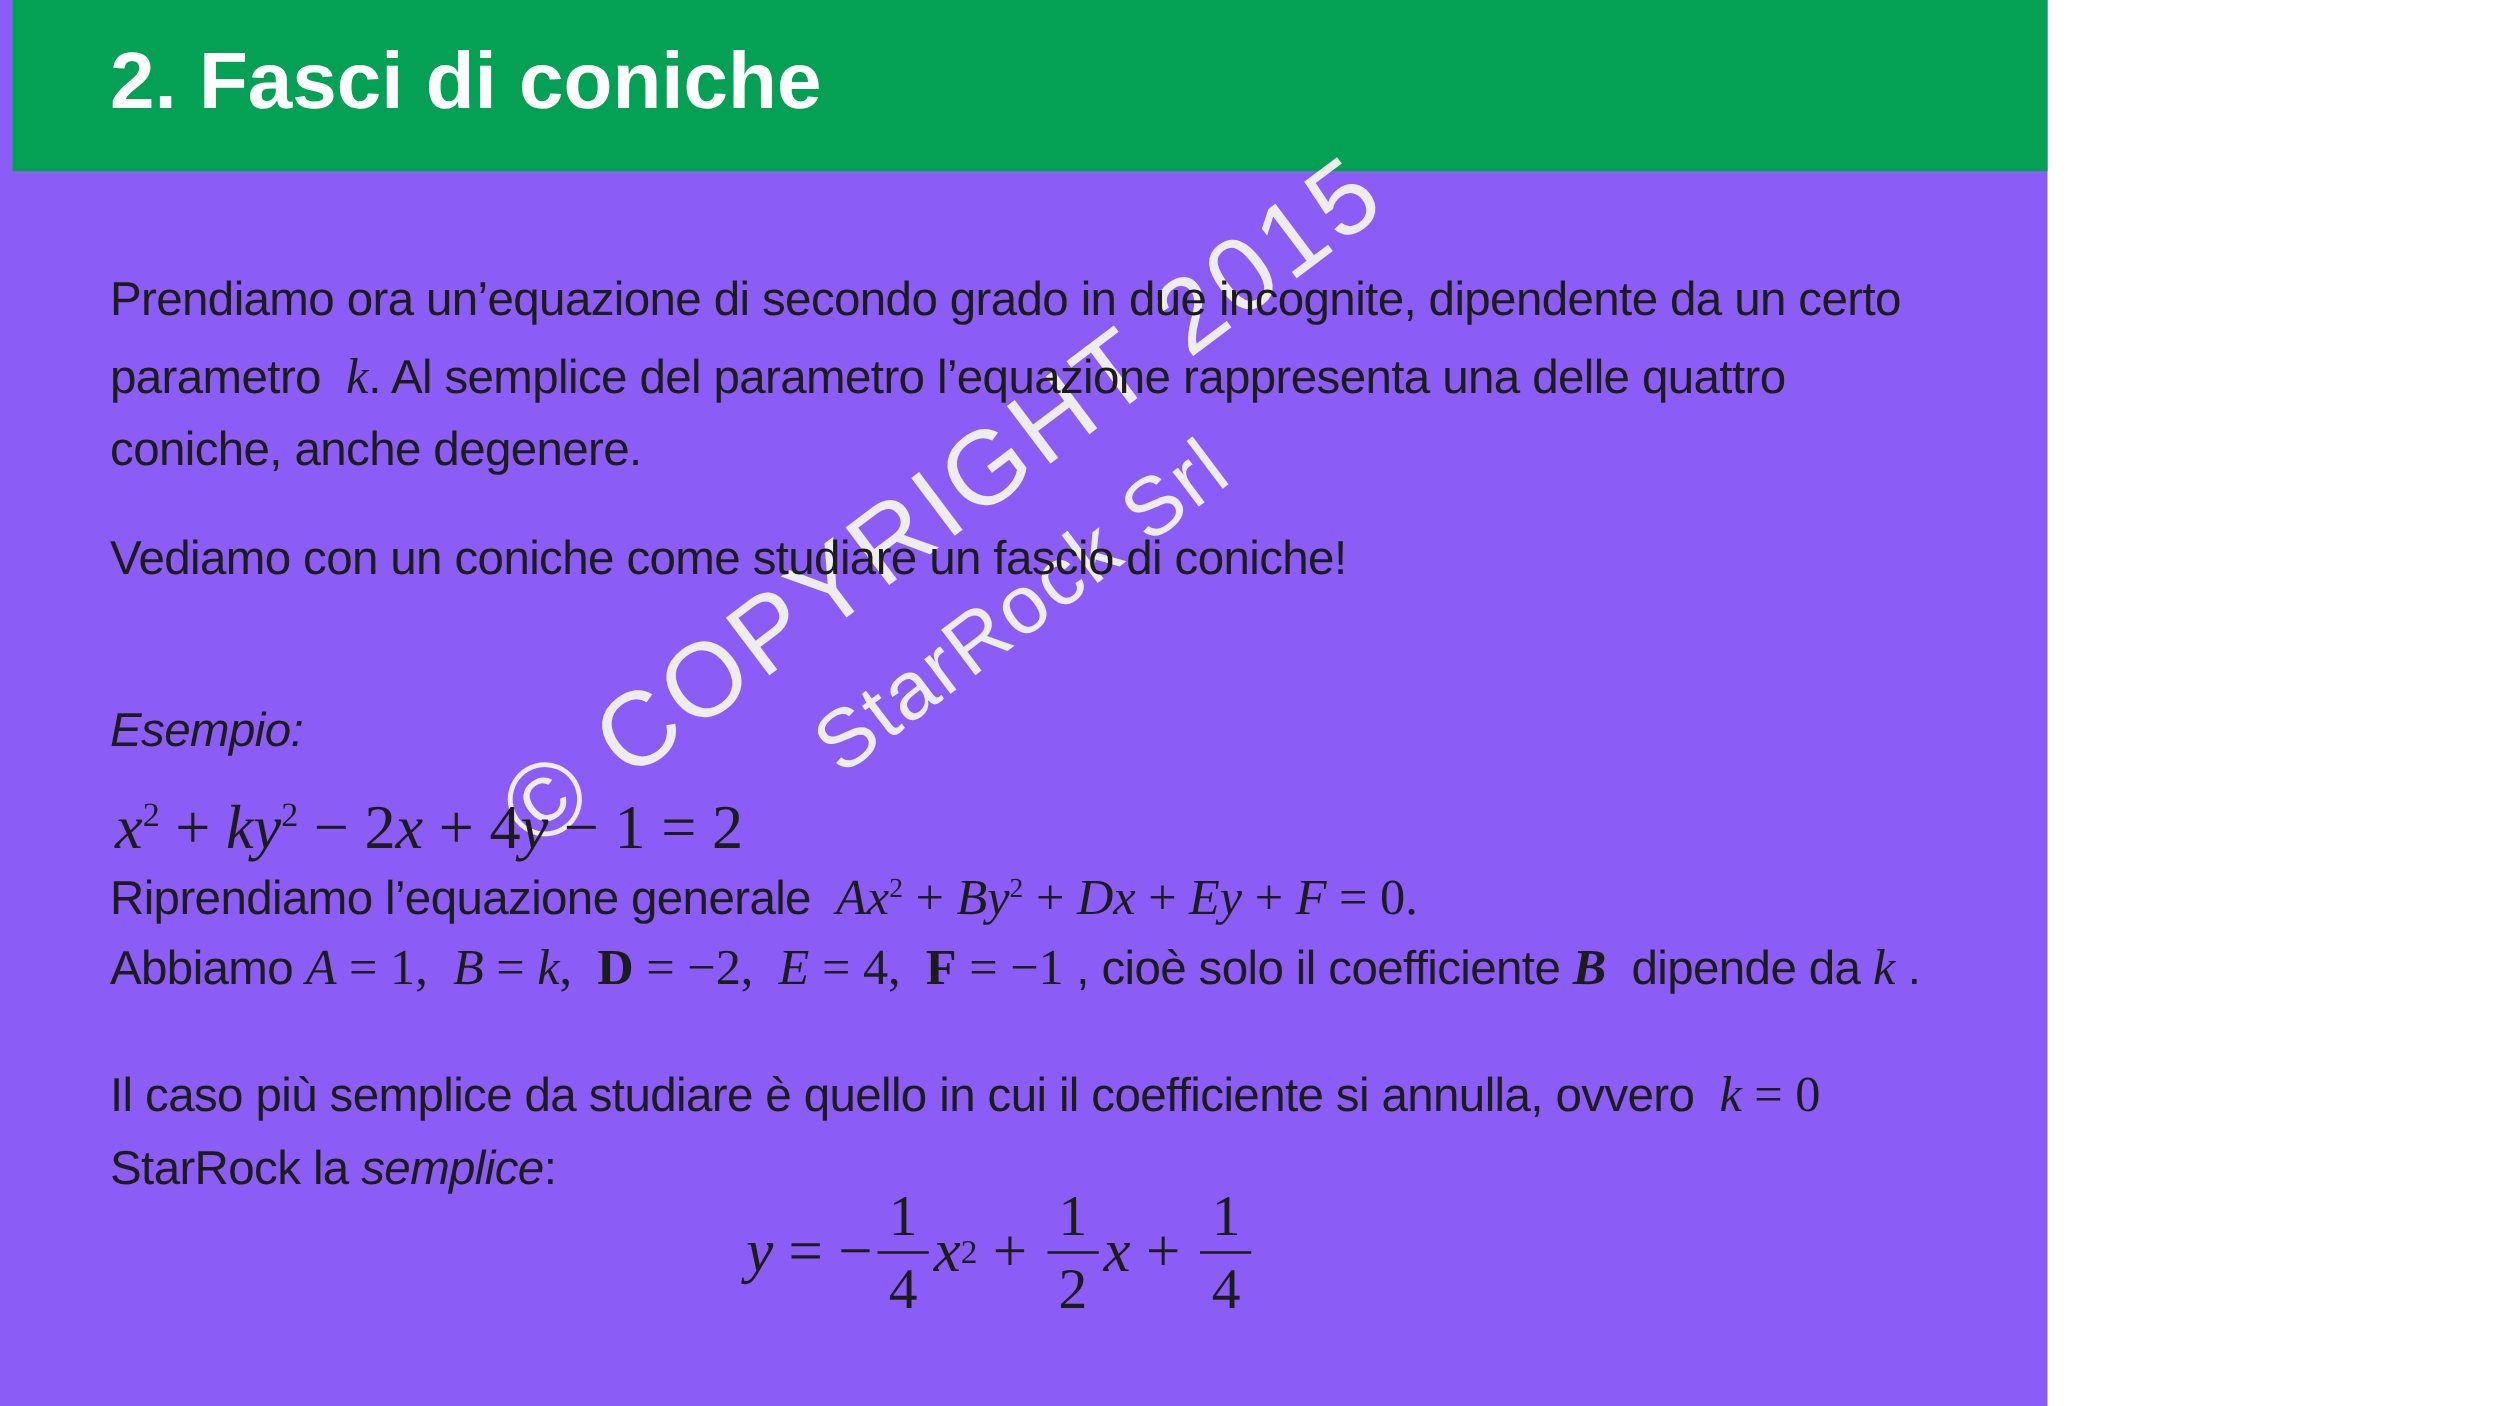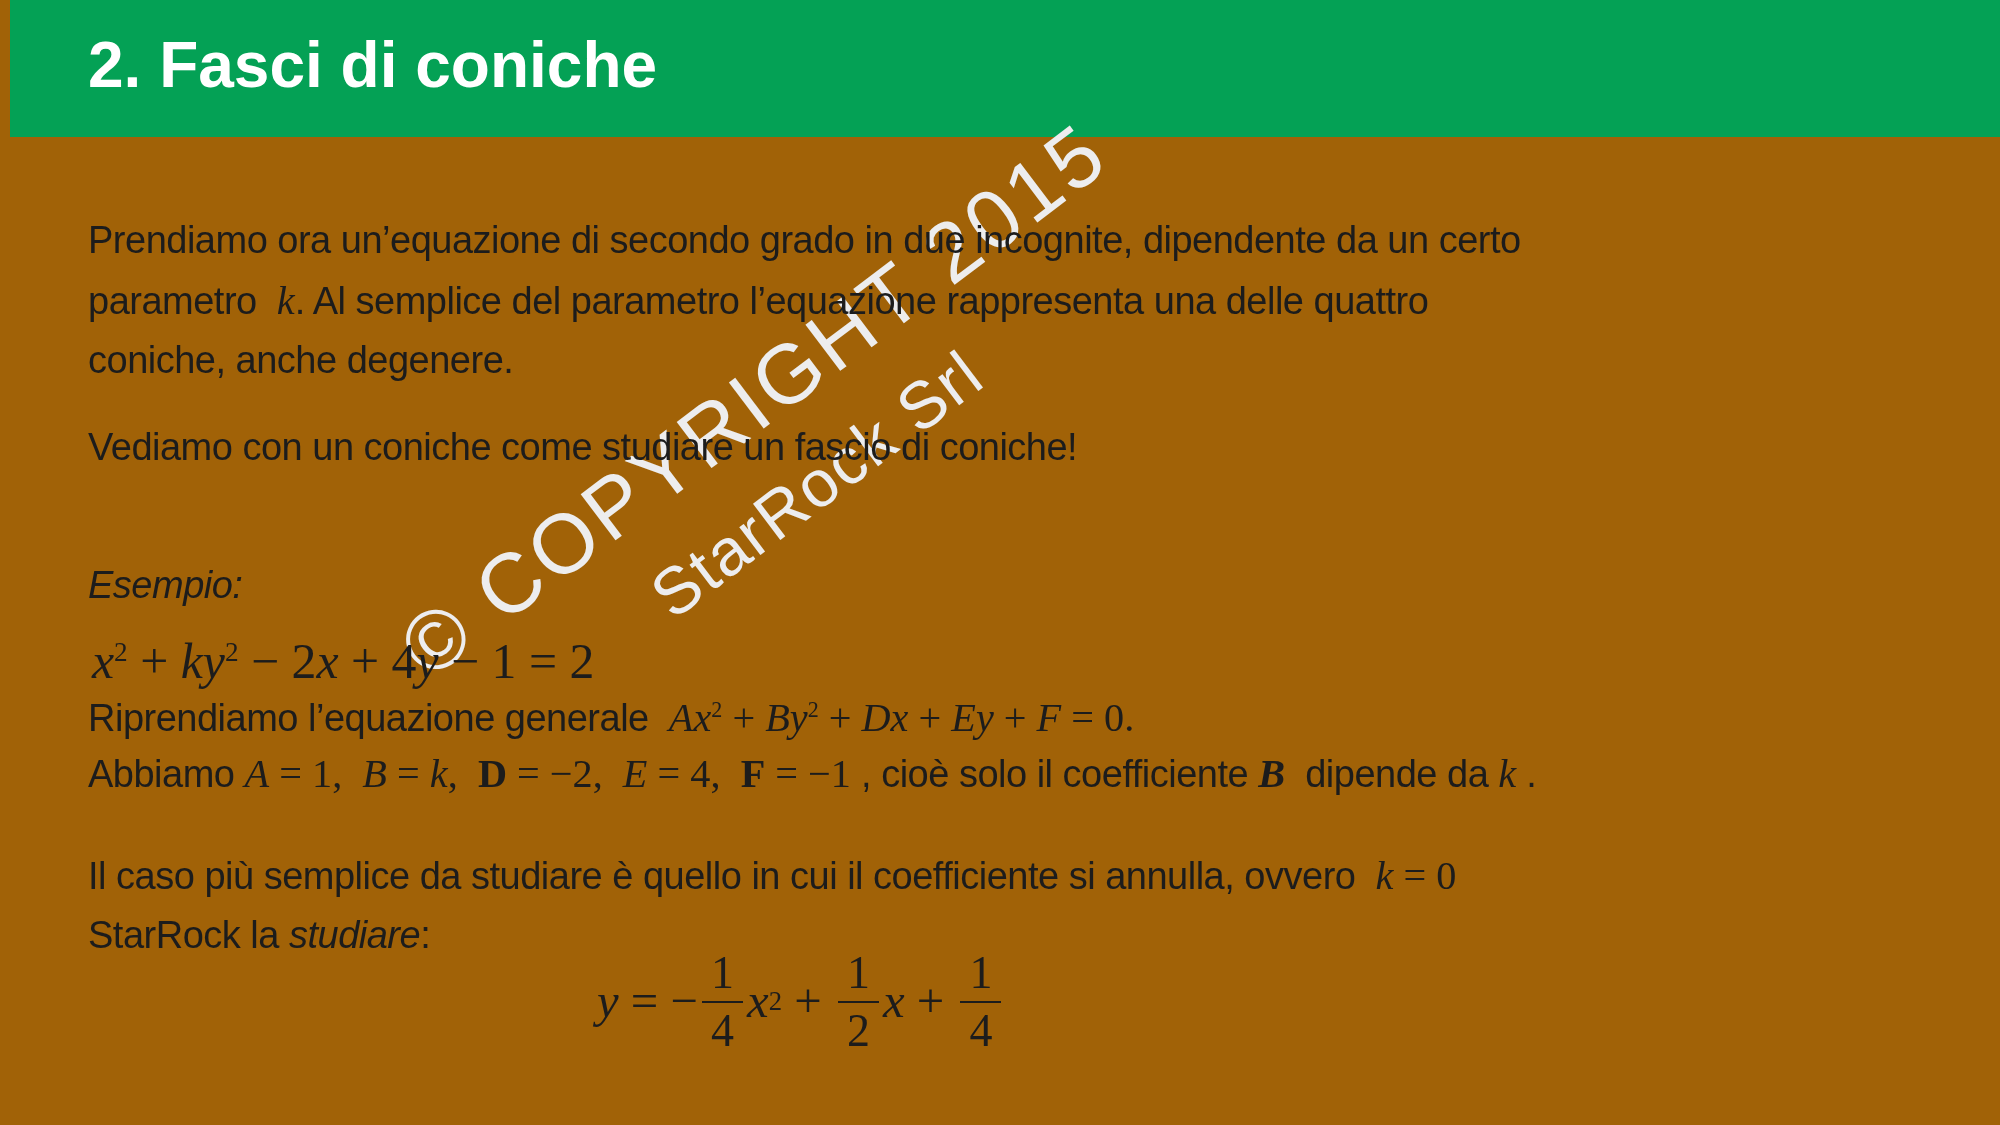--- a/index.html
+++ b/index.html
@@ -1,17 +1,17 @@
 <!DOCTYPE html>
 <html><head>
 <meta charset="utf-8">
 <style>
   html,body{margin:0;padding:0;background:#ffffff;}
   .slide{
-    position:relative;width:2000px;height:1125px;background:#a16207;overflow:hidden;
+    position:relative;width:1638px;height:1125px;background:#8b5cf6;overflow:hidden;
     font-family:"Liberation Sans",sans-serif;color:#1c1c1c;
   }
   
   .titlebar{position:absolute;left:10px;top:0;width:1990px;height:137px;}
   .titlebar h1{
     position:absolute;left:78px;top:50%;transform:translateY(-56%);
     margin:0;font-size:64px;font-weight:700;letter-spacing:0;
   }
   
   .watermark{
@@ -71,18 +71,18 @@
     <p class="line" style="top:390px"><span class="">Vediamo con un coniche come studiare un fascio di coniche!</span></p>
 
     <p class="line" style="top:528px"><span class="sans-it">Esempio:</span></p>
 
     <p class="line eqline" style="top:590px;left:92px"><span class="m-it">x</span><sup class="msup">2</sup><span class="m-rm"> + </span><span class="m-it">ky</span><sup class="msup">2</sup><span class="m-rm"> − 2</span><span class="m-it">x</span><span class="m-rm"> + 4</span><span class="m-it">y</span><span class="m-rm"> − 1 = 2</span></p>
 
     <p class="line" style="top:660px"><span class="">Riprendiamo l’equazione generale  </span><span class="m-it">Ax</span><sup class="msup">2</sup><span class="m-rm"> + </span><span class="m-it">By</span><sup class="msup">2</sup><span class="m-rm"> + </span><span class="m-it">Dx</span><span class="m-rm"> + </span><span class="m-it">Ey</span><span class="m-rm"> + </span><span class="m-it">F</span><span class="m-rm"> = 0.</span></p>
     <p class="line" style="top:716px"><span class="">Abbiamo </span><span class="m-it">A</span><span class="m-rm"> = 1,  </span><span class="m-it">B</span><span class="m-rm"> = </span><span class="m-it">k</span><span class="m-rm">,  </span><span class="m-rm bold">D</span><span class="m-rm"> = −2,  </span><span class="m-it">E</span><span class="m-rm"> = 4,  </span><span class="m-rm bold">F</span><span class="m-rm"> = −1 </span><span class="">, cioè solo il coefficiente </span><span class="m-it bold">B</span><span class="">  dipende da </span><span class="m-it">k</span><span class=""> .</span></p>
 
     <p class="line" style="top:818px"><span class="">Il caso più semplice da studiare è quello in cui il coefficiente si annulla, ovvero  </span><span class="m-it">k</span><span class="m-rm"> = 0</span></p>
-    <p class="line" style="top:878px"><span class="">StarRock la </span><span class="sans-it">studiare</span><span class="">:</span></p>
+    <p class="line" style="top:878px"><span class="">StarRock la </span><span class="sans-it">semplice</span><span class="">:</span></p>
 
     <p class="eq2"><span class="m-it">y</span><span class="m-rm"> = −</span><span class="frac"><span class="num">1</span><span class="den">4</span></span><span class="m-it">x</span><sup class="msup">2</sup><span class="m-rm"> + </span><span class="frac"><span class="num">1</span><span class="den">2</span></span><span class="m-it">x</span><span class="m-rm"> + </span><span class="frac"><span class="num">1</span><span class="den">4</span></span></p>
   </main>
 
 </div>
 
 </body></html>

